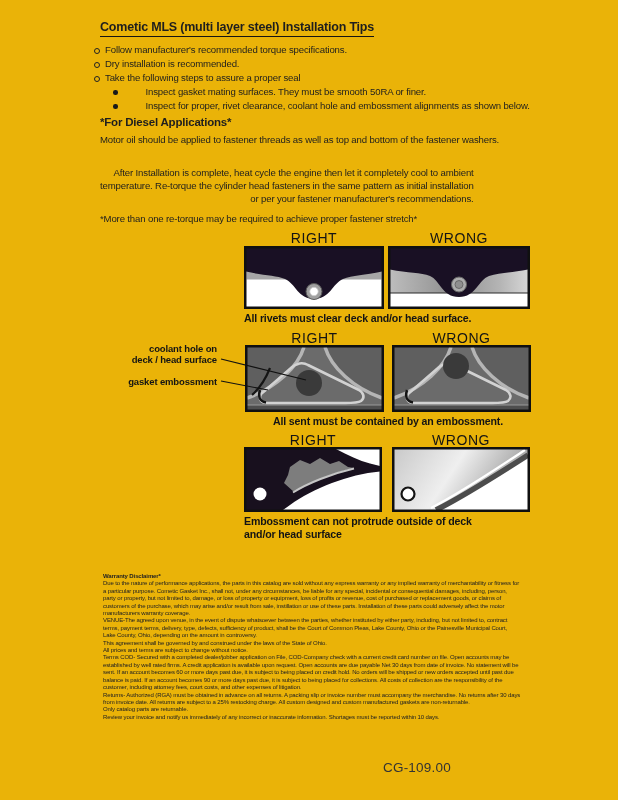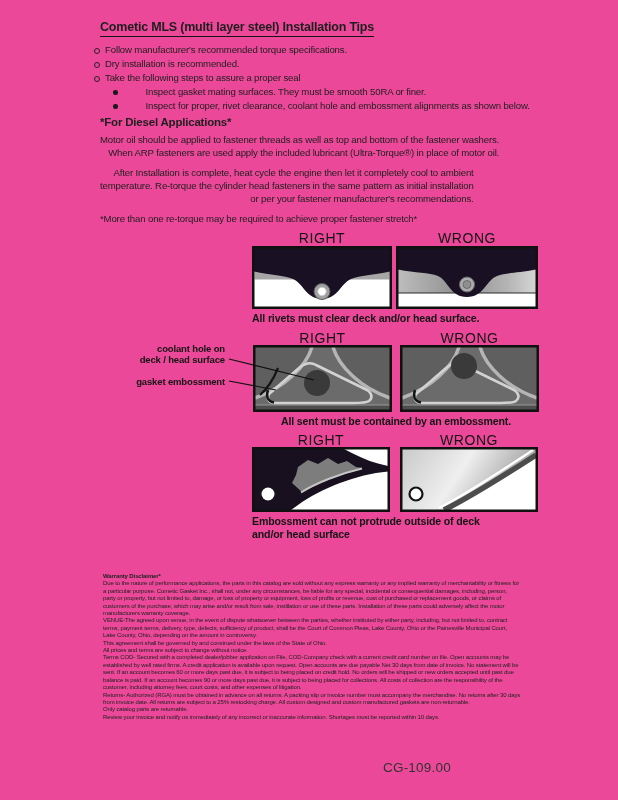--- a/index.html
+++ b/index.html
@@ -1,36 +1,36 @@
 <!DOCTYPE html>
 <html><head>
 <meta charset="utf-8">
 <style>
   html,body{margin:0;padding:0;background:#ffffff;}
   #page{
-    position:relative;width:618px;height:800px;background:#ec4899;overflow:hidden;
+    position:relative;width:618px;height:800px;background:#eab308;overflow:hidden;
     font-family:"Liberation Sans","DejaVu Sans",sans-serif;color:#1e1e1e;
   }
   .abs{position:absolute;}
   
   .title{
     left:100px;top:20px;font-size:12.5px;font-weight:bold;letter-spacing:-0.2px;
     border-bottom:1.4px solid #141414;padding-bottom:2px;
   }
   
   .tips{left:94px;top:44px;font-size:9.6px;letter-spacing:-0.15px;}
   .tip-row{display:flex;align-items:flex-start;height:14px;}
   .tip-row.sub{margin-left:19px;gap:24px;}
   .b-open{width:4px;height:4px;border:1px solid #222;border-radius:50%;margin:4px 5px 0 0;flex:0 0 auto;}
   .b-fill{width:4.5px;height:4.5px;background:#1a1a1a;border-radius:50%;margin:4px 4px 0 0;flex:0 0 auto;}
   
   .diesel-h{left:100px;top:116px;font-size:11.5px;font-weight:bold;letter-spacing:-0.2px;}
   .para{left:100px;font-size:9.6px;letter-spacing:-0.15px;line-height:13.2px;text-align:right;}
   
-  .dgrow{left:16px;top:0;width:514px;}
+  .dgrow{left:8px;top:0;width:514px;}
   .rw{font-size:14px;letter-spacing:0.6px;color:#141414;text-align:center;}
   .cap{font-size:10.6px;font-weight:bold;letter-spacing:-0.15px;color:#141414;}
   .sidelabel{font-size:9.5px;font-weight:bold;letter-spacing:-0.15px;text-align:right;line-height:11px;color:#141414;}
   svg{display:block;}
   
   .legal{left:103px;top:573px;width:418px;font-size:6px;line-height:7.4px;letter-spacing:-0.12px;color:#222;}
   .legal .lh{font-weight:bold;}
   .legal p{margin:0;}
   .mt{margin-top:6px;}
   .mt2{margin-top:8px;}
@@ -62,21 +62,20 @@
     </div>
     <div class="tip-row sub">
       <span class="b-fill"></span>
       <span>Inspect for proper, rivet clearance, coolant hole and embossment alignments as shown below.</span>
     </div>
   </div>
 
   <div class="abs diesel-h">*For Diesel Applications*</div>
   <div class="abs para" style="top:133px;">
     <div>Motor oil should be applied to fastener threads as well as top and bottom of the fastener washers.</div>
-    <div>When ARP fasteners are used apply the included lubricant (Ultra-Torque®) in place of motor oil.</div>
   </div>
   <div class="abs para" style="top:166px;">
     <div>After Installation is complete, heat cycle the engine then let it completely cool to ambient</div>
     <div>temperature. Re-torque the cylinder head fasteners in the same pattern as initial installation</div>
     <div>or per your fastener manufacturer's recommendations.</div>
   </div>
   <div class="abs para" style="top:212px;">*More than one re-torque may be required to achieve proper fastener stretch*</div>
 
   <div class="abs dgrow" style="top:228px;height:100px;">
     <div class="abs rw" style="left:236px;top:2px;width:140px;">RIGHT</div>

